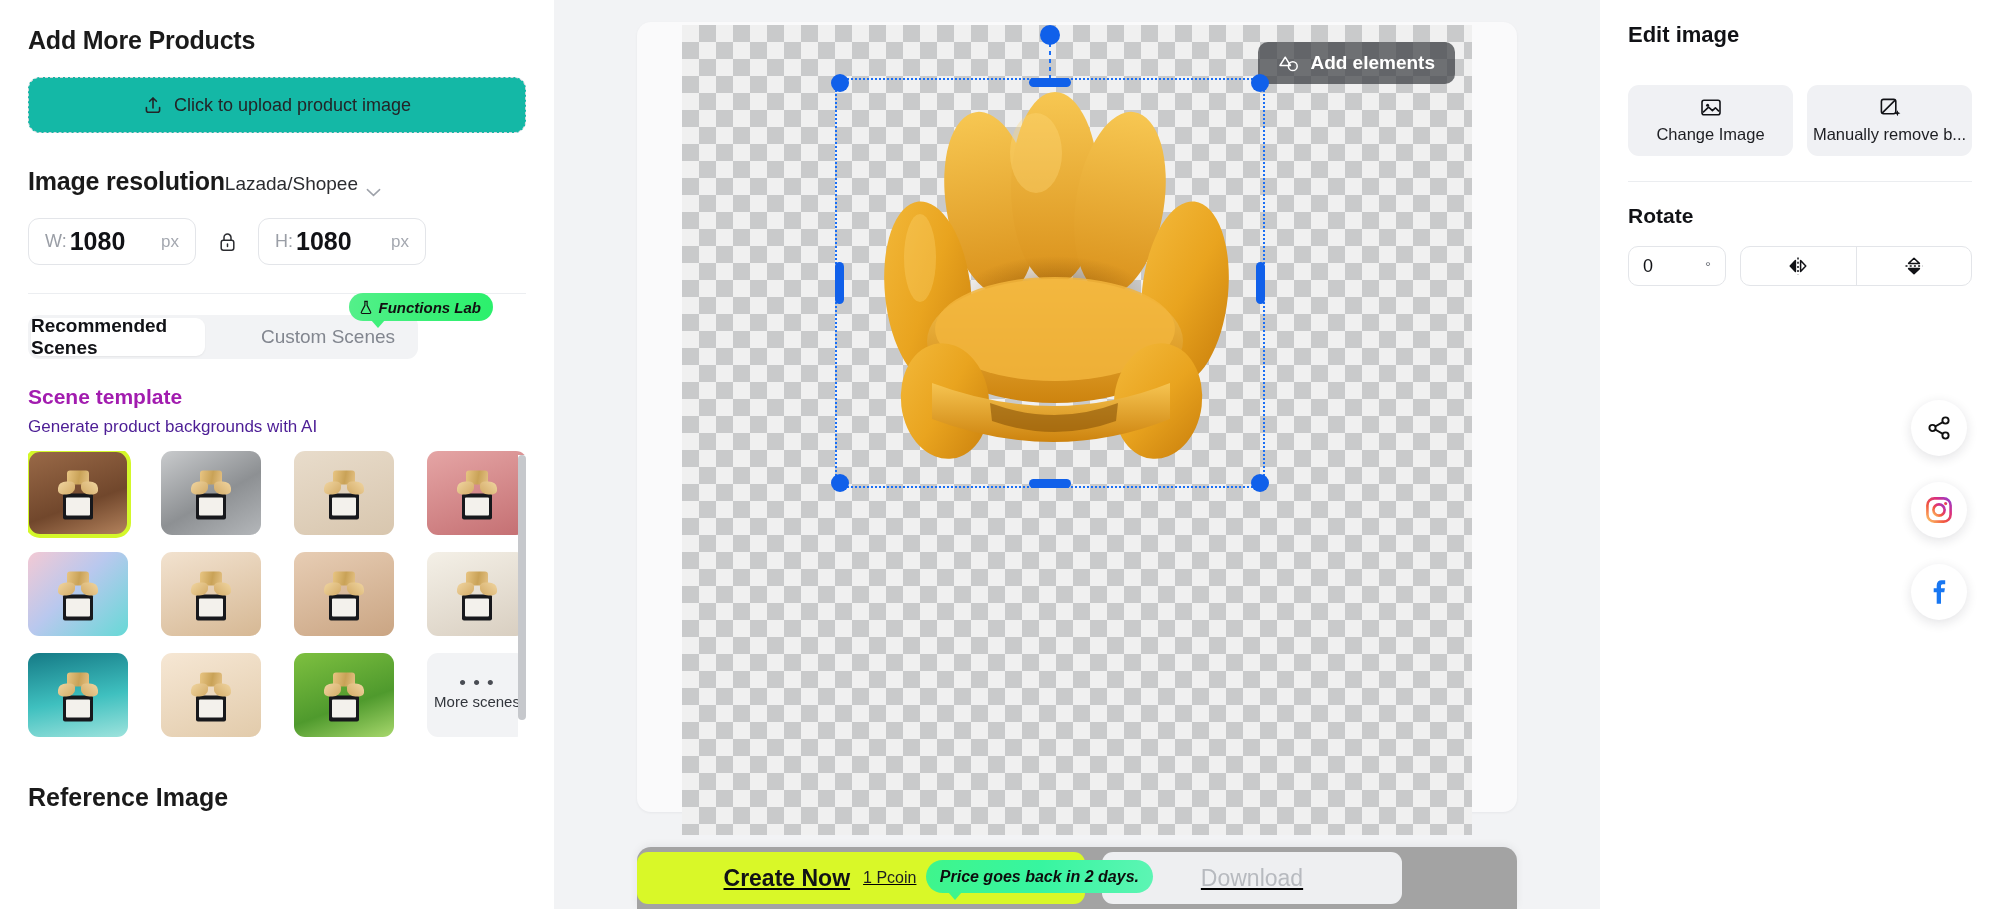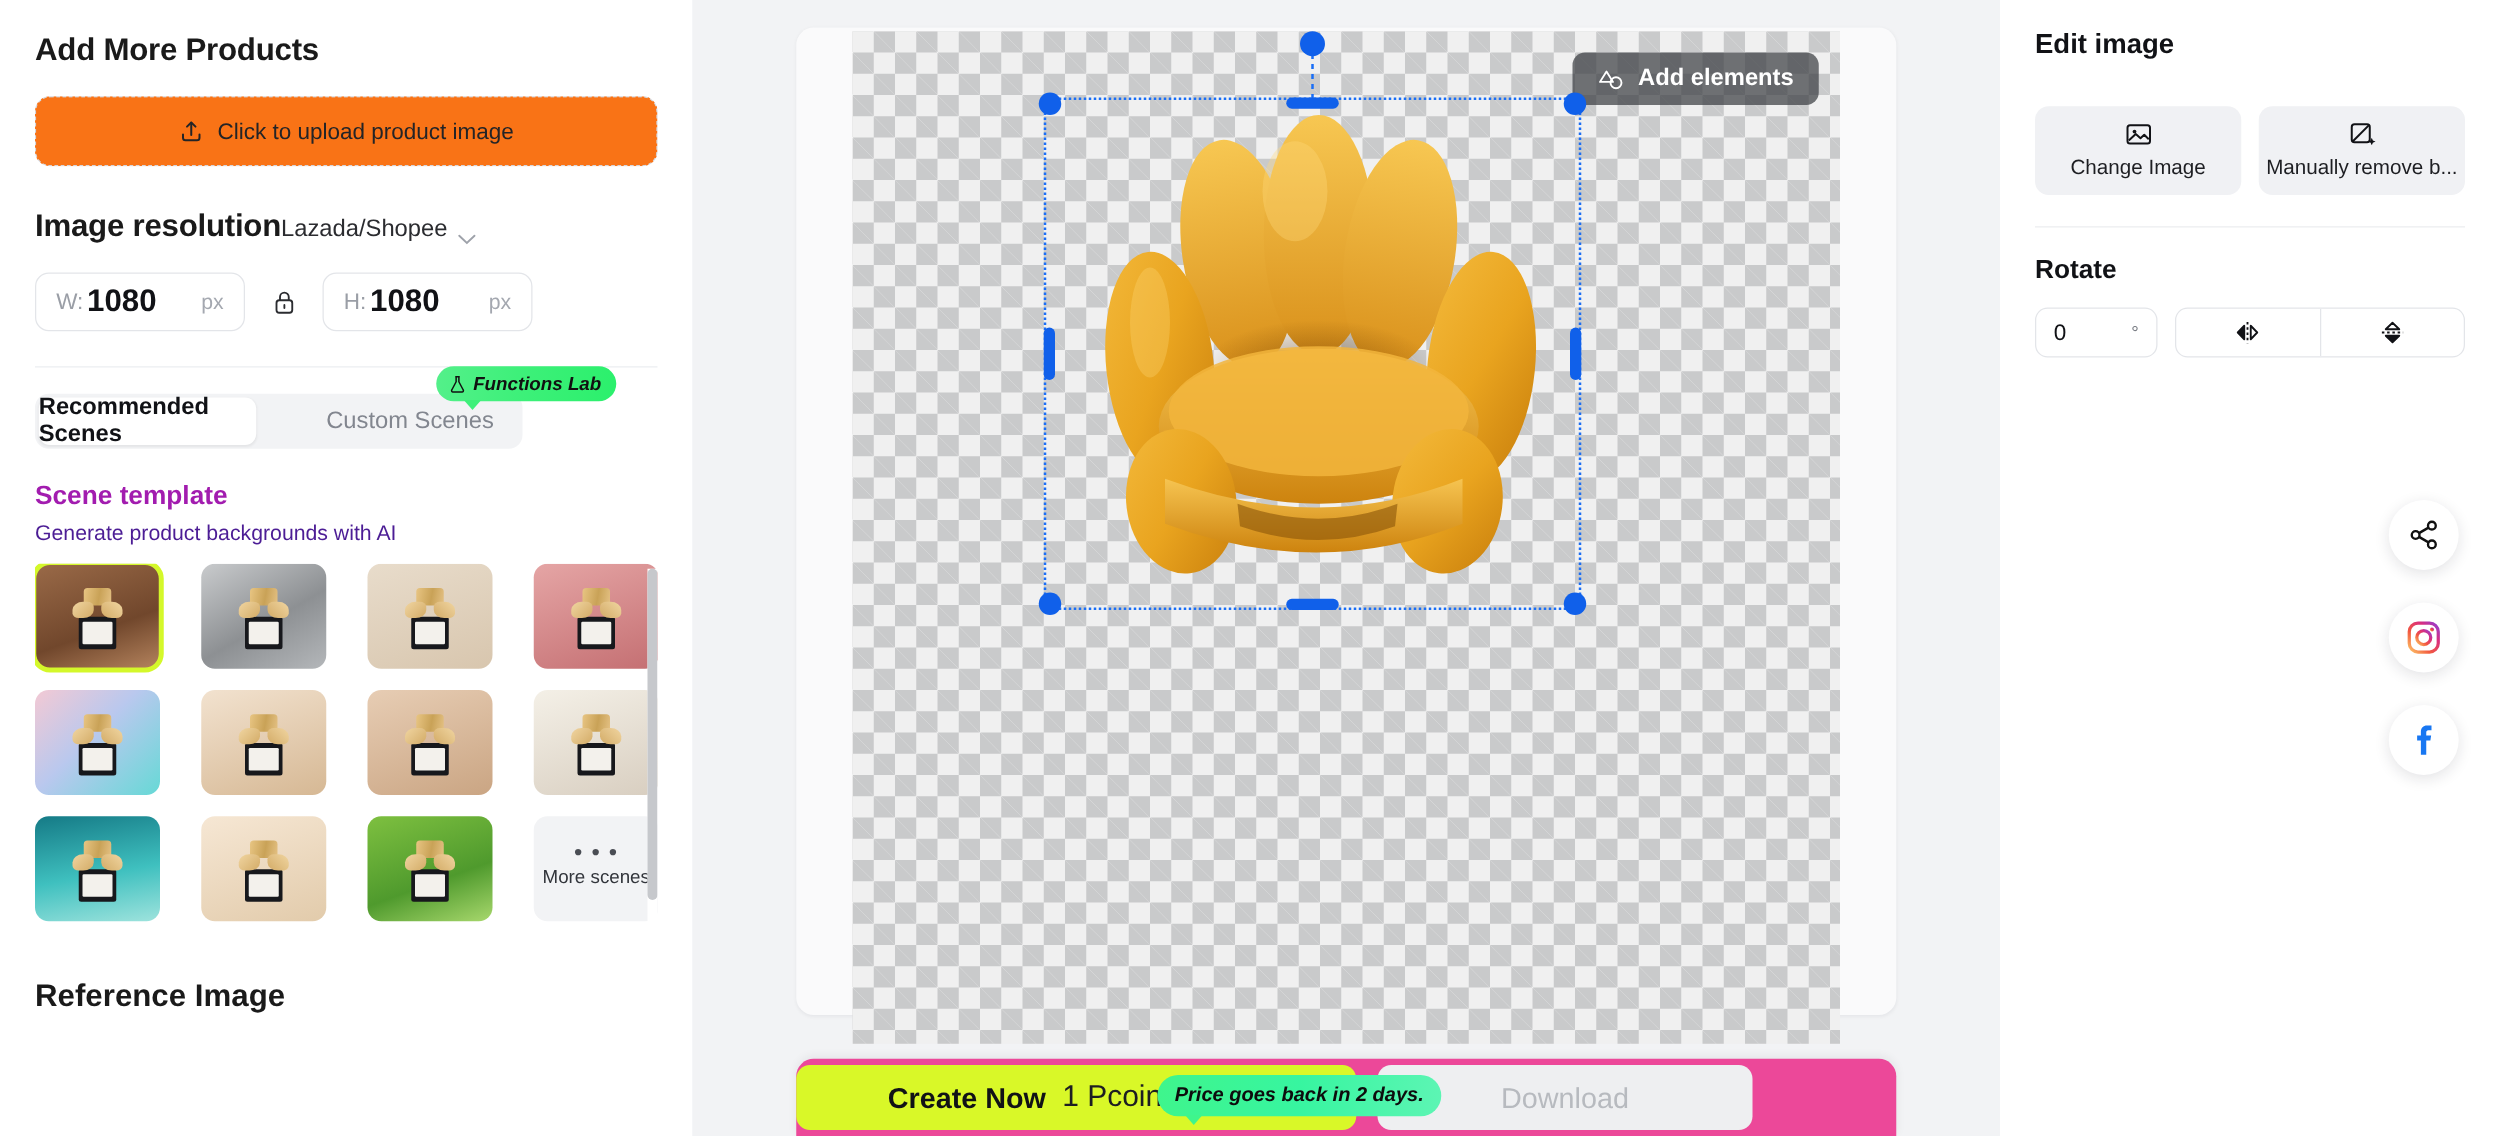--- a/index.html
+++ b/index.html
@@ -24,21 +24,21 @@
     font-size: 25px; font-weight: 700; color: #1a1a1a;
     letter-spacing: -0.2px;
   }
   .add-products-title { margin-top: 26px; }
 
   .upload-box {
     margin-top: 22px;
     height: 56px;
     border: 1px dashed #d4d7dd;
     border-radius: 12px;
-    background: #f97316;
+    background: #14b8a6;
     display: flex; align-items: center; justify-content: center;
     gap: 11px;
     cursor: pointer;
   }
   .upload-box .lbl { font-size: 18px; color: #232427; }
   .upload-icon { width: 20px; height: 20px; display:block; }
 
   .res-row {
     margin-top: 34px;
     display: flex; align-items: baseline; justify-content: flex-start;
@@ -219,36 +219,37 @@
   .rot-handle { position:absolute; left:50%; margin-left:-10px; top: -58px; width: 20px; height:20px;
     border-radius:50%; background:#1060ea; z-index:8; }
 
   .chair { position:absolute; left: 0; top: 0; width: 420px; height: 400px; }
 
   
   .cta-bar {
     position: absolute; left: 50%; transform: translateX(-50%);
     bottom: 0;
     width: 880px; height: 62px;
-    background:#ec4899;
+    background:#a3a3a3;
     border-radius: 14px 14px 0 0;
     display:flex; align-items:center; padding: 0 0 0 0;
     box-shadow: 0 -2px 8px rgba(20,20,30,.06);
+    text-decoration: underline;
   }
   .create-btn {
     position: relative;
     margin-left: 0;
     width: 448px; height: 52px;
     background:#d9f828;
     border-radius: 11px;
     display:flex; align-items:center; justify-content:center; gap: 13px;
     cursor:pointer;
   }
   .create-lbl { font-size: 23px; font-weight: 700; color:#111216; }
-  .coin-now { font-size: 24px; color:#1d1e22; }
+  .coin-now { font-size: 16px; color:#1d1e22; }
   .coin-old { font-size: 18px; color:#6c7280; text-decoration: line-through; }
   .price-tip {
     position:absolute; right: -68px; top: 8px;
     height: 33px; padding: 0 14px;
     background: linear-gradient(95deg,#3ff58c 0%,#37f5a0 50%,#5df5b4 100%);
     border-radius: 17px;
     display:flex; align-items:center;
     font-size: 16px; font-weight: 700; font-style: italic; color:#0d0d0d;
     white-space:nowrap;
   }

